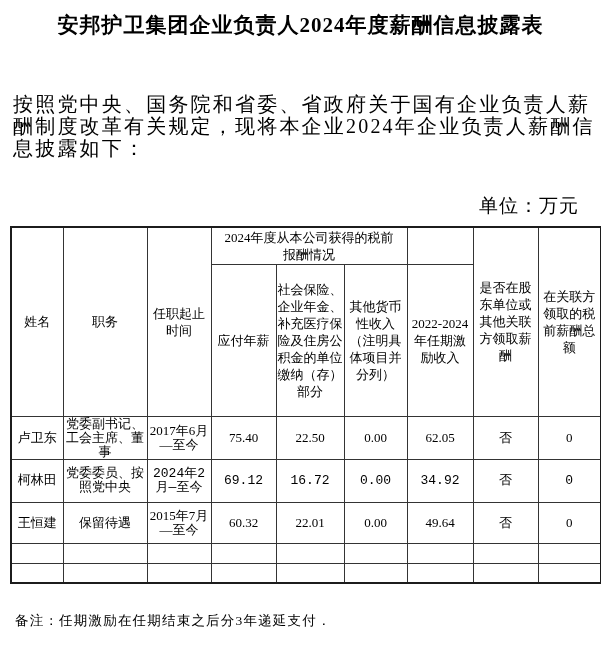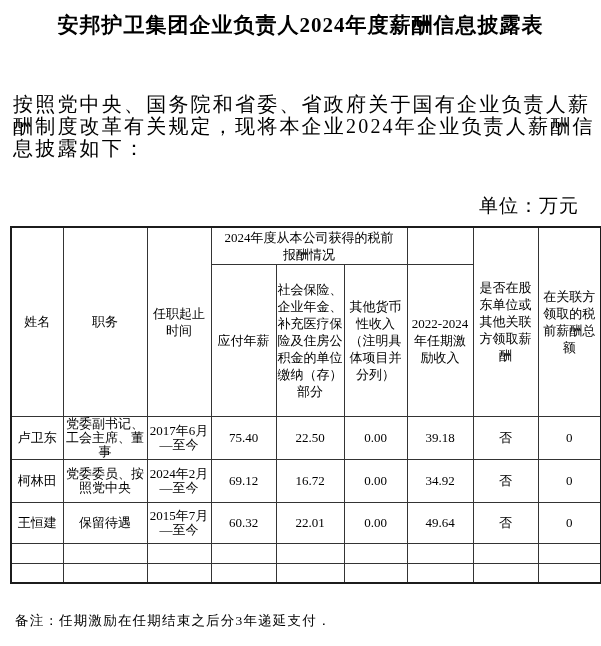--- a/index.html
+++ b/index.html
@@ -55,21 +55,21 @@
     padding: 7px 1px;
     overflow: hidden;
     word-break: normal;
   }
   tr.hdr td { line-height: 17px; }
   tr.hdr-top { height: 37px; }
   tr.hdr-main { height: 152px; }
   td.group-cell { padding: 0 8px !important; margin-left: 40px; }
   tr.data-row td { line-height: 14px; padding: 0; }
   tr.data-row { height: 41px; }
-  tr.data-row.tall { height: 43px; }
+  tr.data-row.tall { height: 43px; font-family: Liberation Mono, monospace; }
   tr.empty-row { height: 20px; }
   .note {
     font-size: 13.5px;
     letter-spacing: 1.2px;
     margin: 28px 0 0 5px;
     font-family: Liberation Serif, serif;
   }
 </style>
 </head>
 <body>
@@ -111,21 +111,21 @@
         <td>2022-2024年任期激励收入</td>
       </tr>
 
       <tr class="data-row">
         <td>卢卫东</td>
         <td>党委副书记、工会主席、董事</td>
         <td>2017年6月—至今</td>
         <td>75.40</td>
         <td>22.50</td>
         <td>0.00</td>
-        <td>39.18</td>
+        <td>62.05</td>
         <td>否</td>
         <td>0</td>
       </tr>
       <tr class="data-row tall">
         <td>柯林田</td>
         <td>党委委员、按照党中央</td>
         <td>2024年2月—至今</td>
         <td>69.12</td>
         <td>16.72</td>
         <td>0.00</td>

